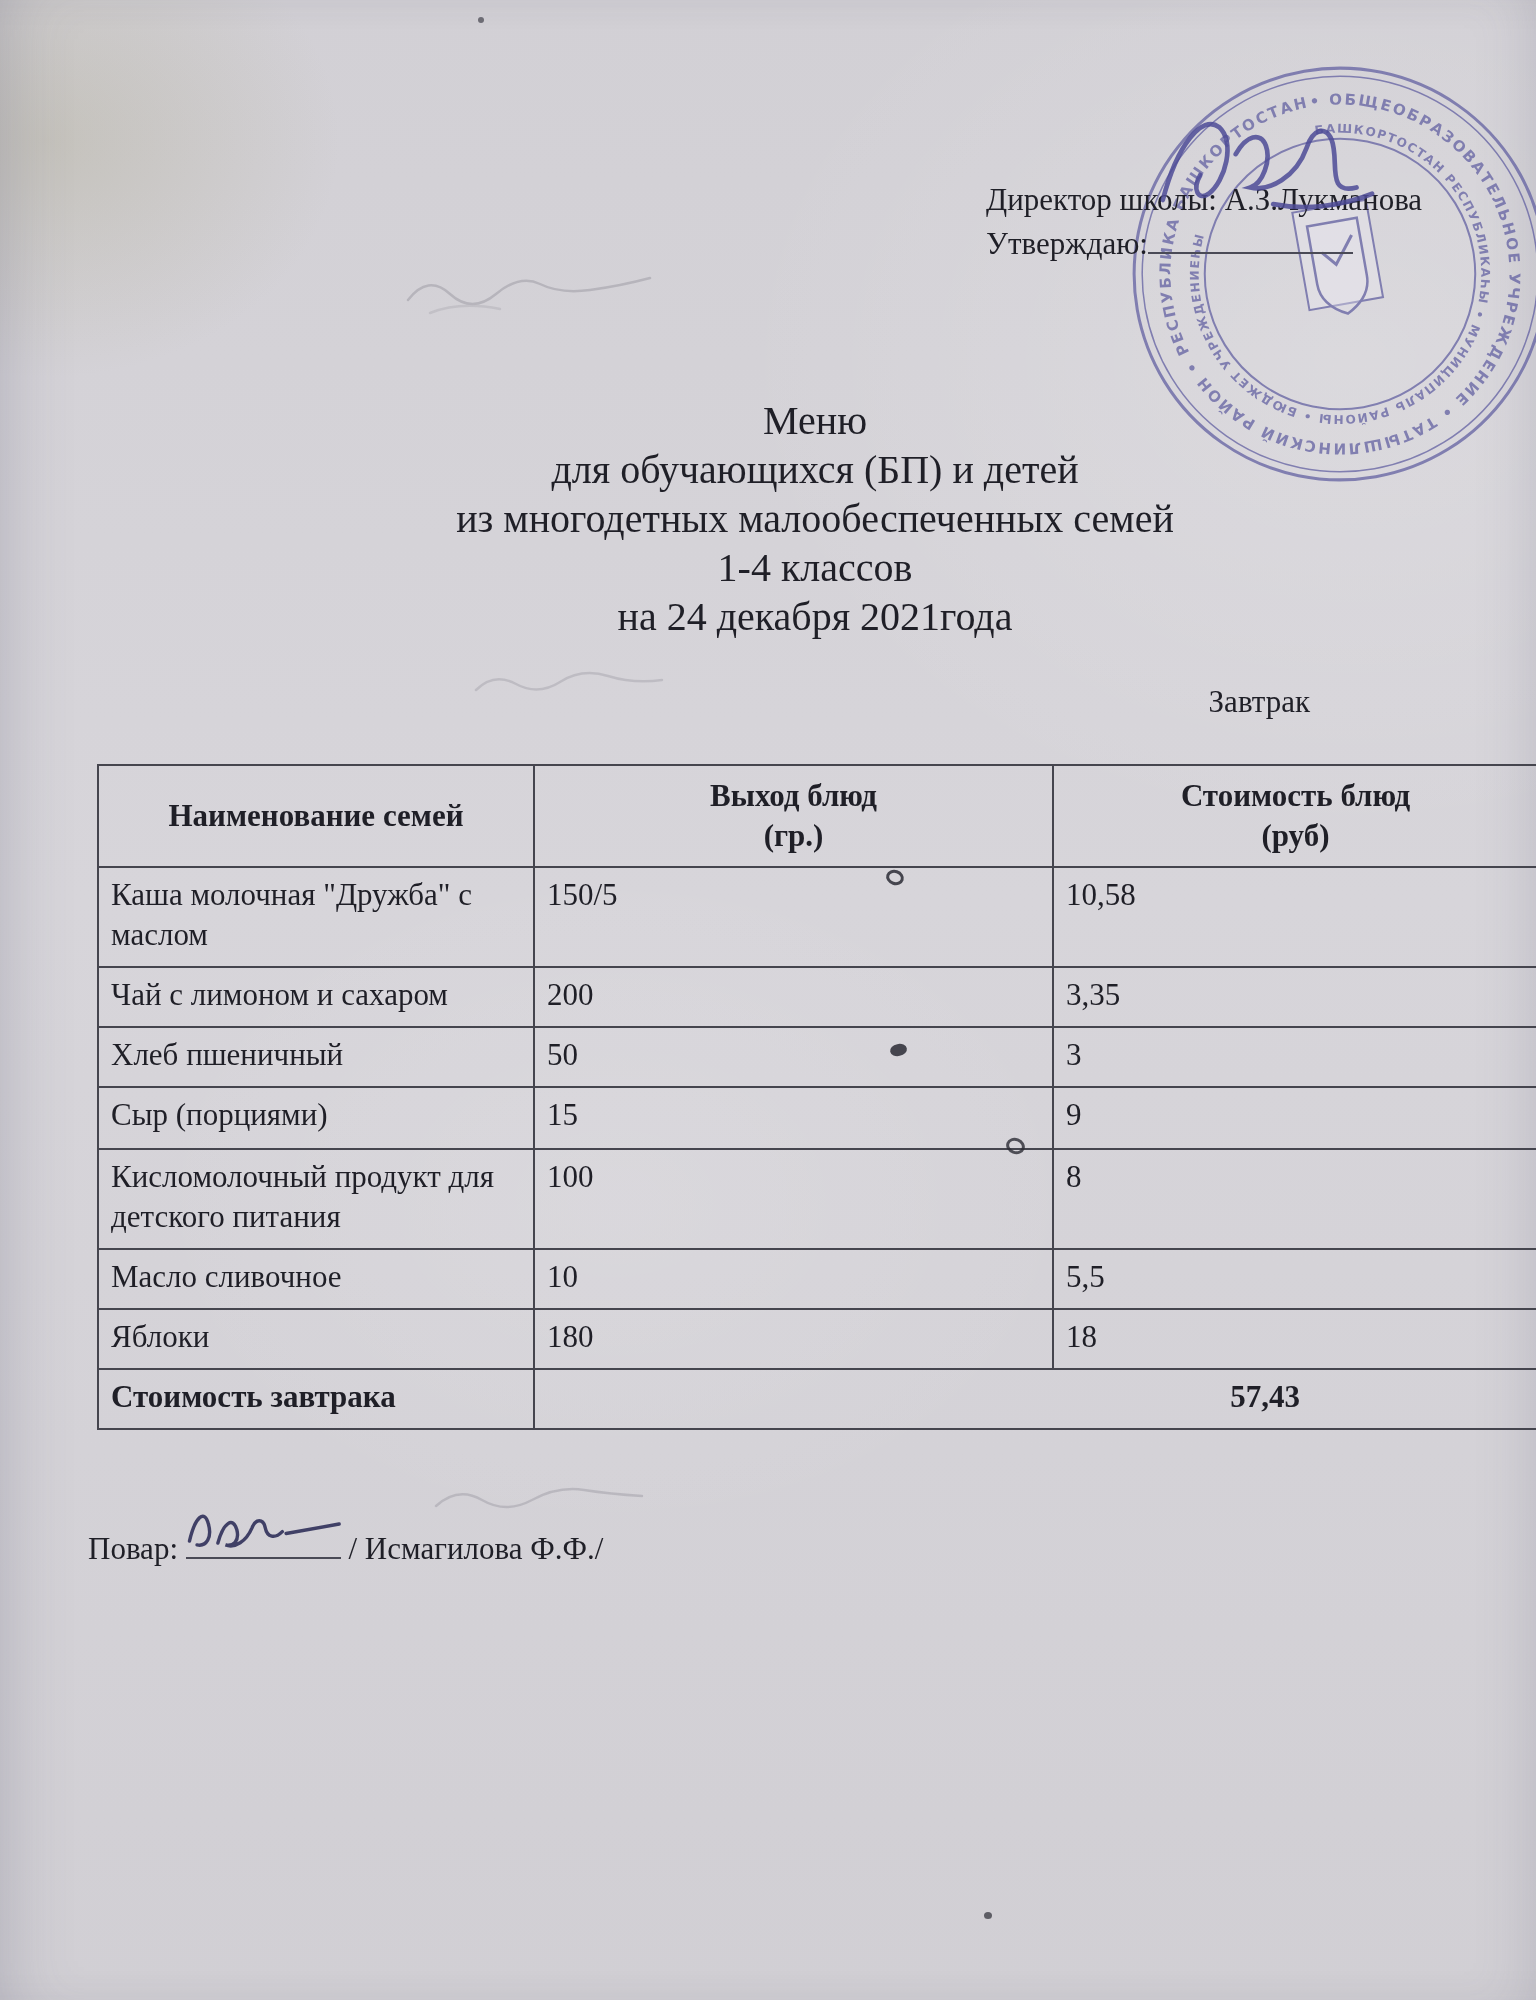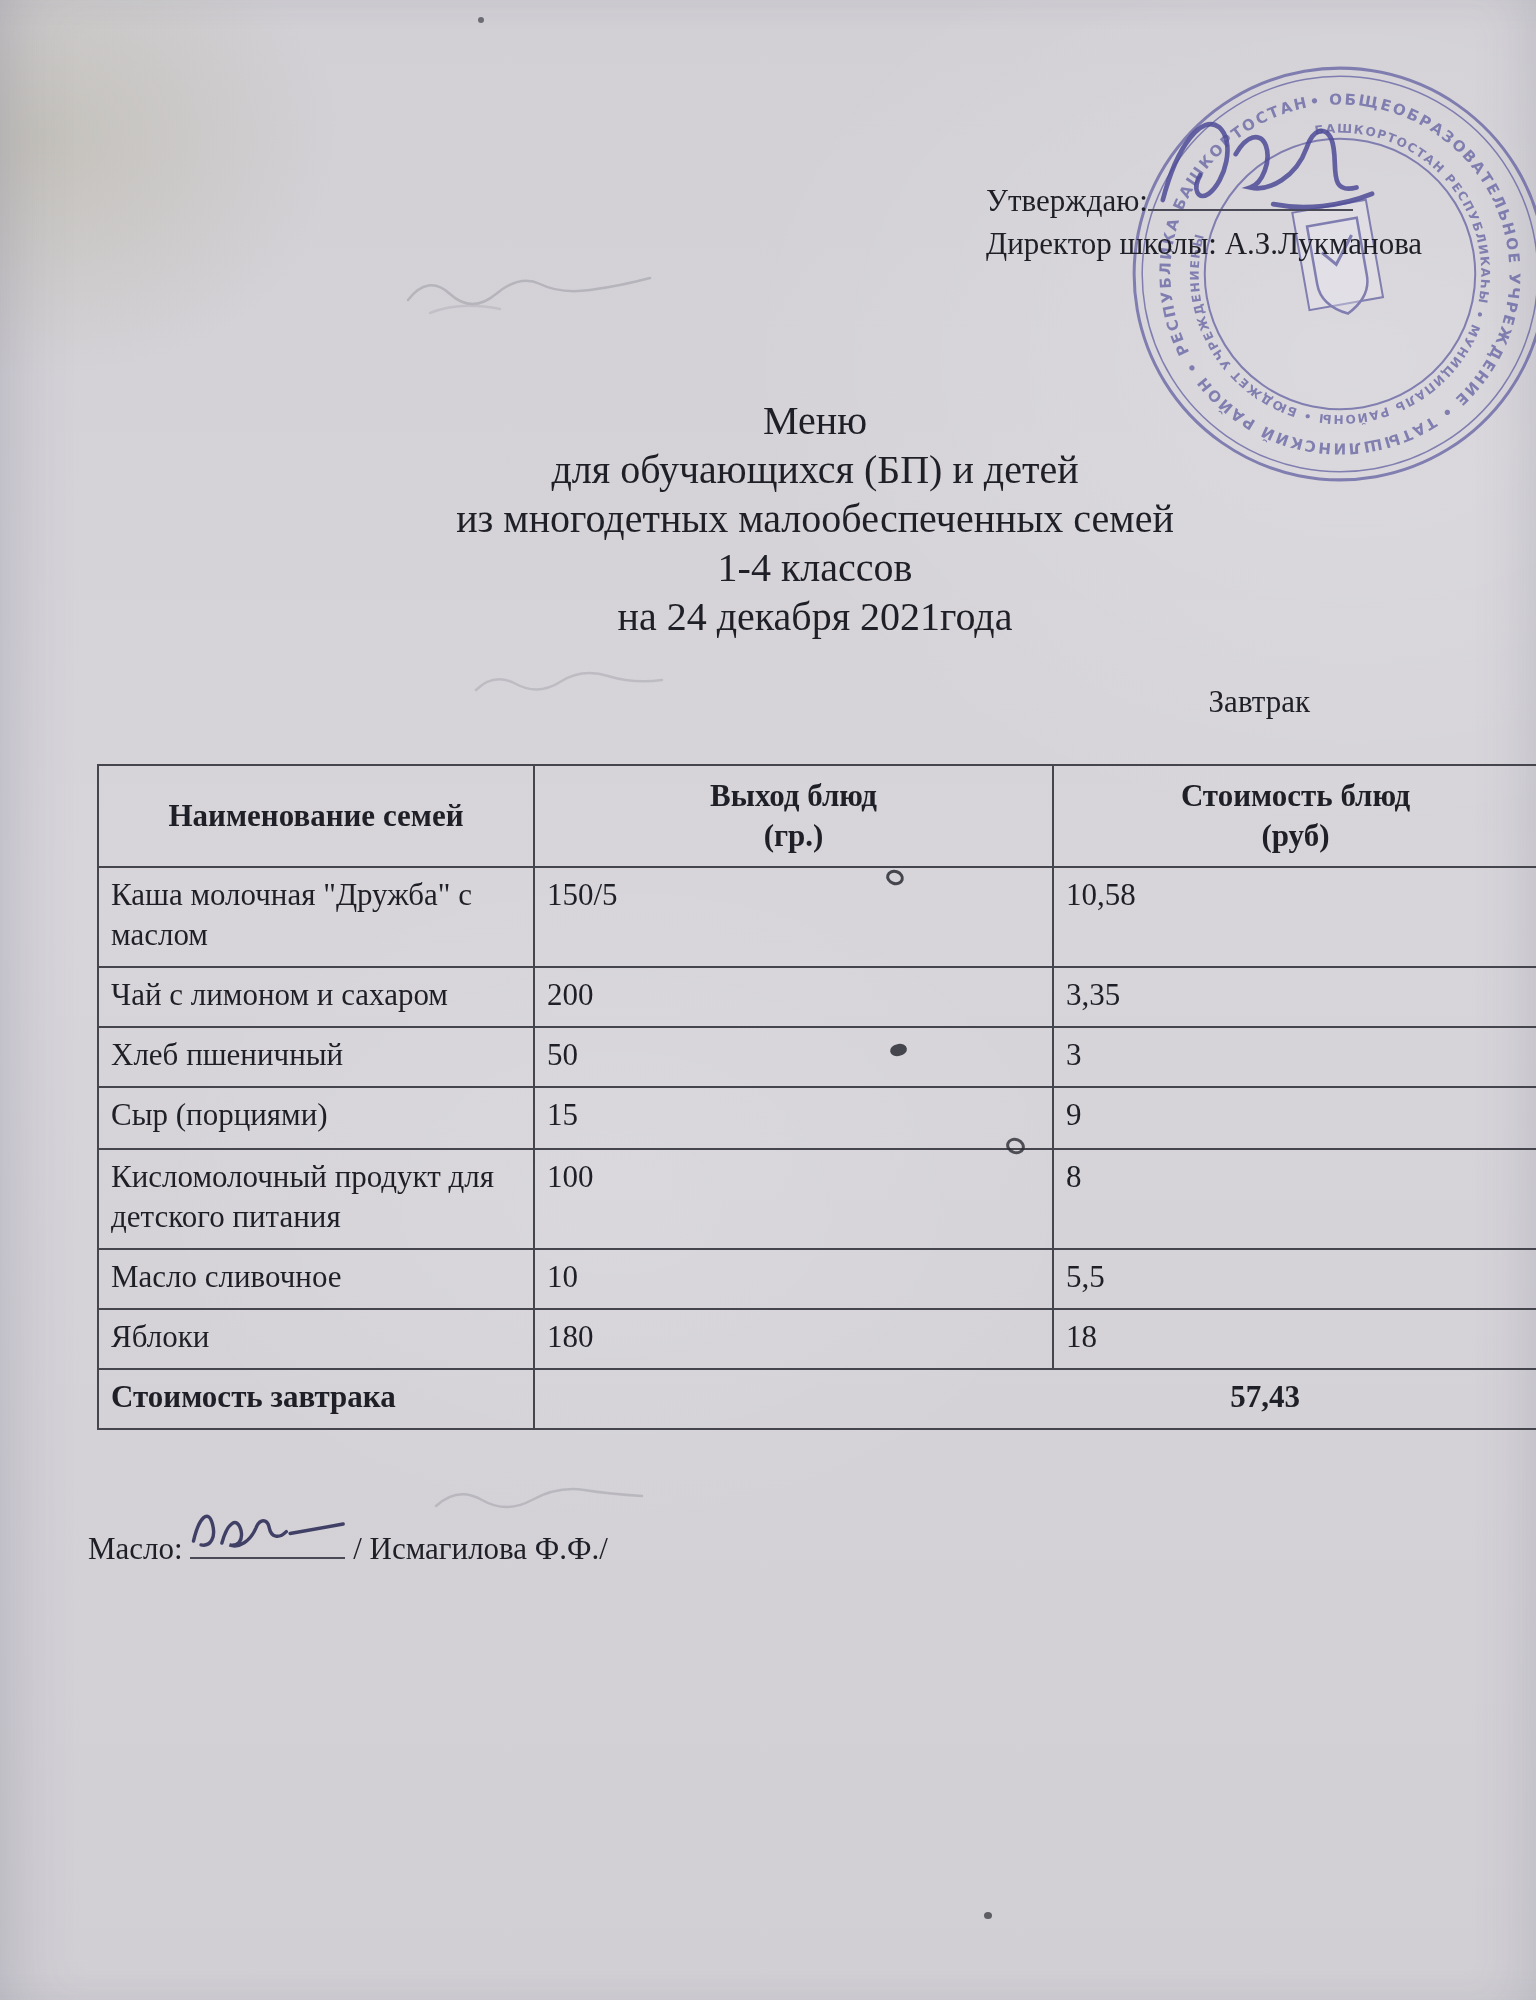--- a/index.html
+++ b/index.html
@@ -71,24 +71,24 @@
     <text font-size="15" letter-spacing="2" fill="#5f5da0"><textPath href="#ringOuter">• ОБЩЕОБРАЗОВАТЕЛЬНОЕ УЧРЕЖДЕНИЕ • ТАТЫШЛИНСКИЙ РАЙОН • РЕСПУБЛИКА БАШКОРТОСТАН</textPath></text>
     <text font-size="12" letter-spacing="1.5" fill="#5f5da0"><textPath href="#ringInner">БАШКОРТОСТАН РЕСПУБЛИКАҺЫ • МУНИЦИПАЛЬ РАЙОНЫ • БЮДЖЕТ УЧРЕЖДЕНИЕҺЫ</textPath></text>
     <g>
       <rect x="184" y="152" width="74" height="98" fill="rgba(233,231,239,0.55)" stroke="#5f5da0" stroke-width="2"></rect>
       <path d="M196 168 h50 v58 c0 16 -11 27 -25 34 c-14 -7 -25 -18 -25 -34 z" fill="rgba(233,231,239,0.4)" stroke="#5f5da0" stroke-width="2.5"></path>
       <path d="M206 196 l12 14 l20 -26" fill="none" stroke="#5f5da0" stroke-width="3"></path>
     </g>
   </svg>
 
   <div class="approval">
+    <div>Директор школы: А.З.Лукманова</div>
     <div>
       <span>Утверждаю:</span><span class="sig-line"></span>
     </div>
-    <div>Директор школы: А.З.Лукманова</div>
   </div>
 
   <svg class="dir-sig" viewBox="0 0 230 120">
     <path d="M14 96 C 28 42, 52 14, 68 26 C 84 40, 74 78, 58 90 C 48 97, 42 86, 50 72"></path>
     <path d="M84 52 C 94 34, 108 30, 113 44 C 118 58, 110 80, 98 84 C 116 88, 142 74, 152 46 C 158 28, 170 24, 176 38 C 184 58, 170 92, 200 84"></path>
     <path d="M120 100 C 150 106, 185 102, 215 90" opacity=".6"></path>
   </svg>
 
   <svg class="squiggle" style="position:absolute;left:400px;top:255px;width:270px;height:70px;opacity:.45;" viewBox="0 0 270 70">
     <path d="M8 45 q 20 -26 42 -6 t 46 0 t 44 -10 t 50 6 t 60 -12"></path>
@@ -163,21 +163,21 @@
         <td>18</td>
       </tr>
       <tr style="height:60px;">
         <td class="total-label">Стоимость завтрака</td>
         <td class="total-value" colspan="2">57,43</td>
       </tr>
     </tbody>
   </table>
 
   <div class="cook">
-    <span>Масло:</span>
+    <span>Повар:</span>
     <span class="cook-line">
       <svg class="cook-sig" viewBox="0 0 190 70">
         <path d="M10 52 C 16 26, 26 18, 30 34 C 34 48, 28 58, 18 56"></path>
         <path d="M40 54 C 46 32, 56 26, 60 40 C 63 52, 56 58, 48 56 C 58 60, 70 52, 76 38 C 80 28, 88 28, 90 38 C 92 48, 100 50, 108 42"></path>
         <path d="M112 44 L 168 34"></path>
       </svg>
     </span>
     <span>/ Исмагилова Ф.Ф./</span>
   </div>
 

